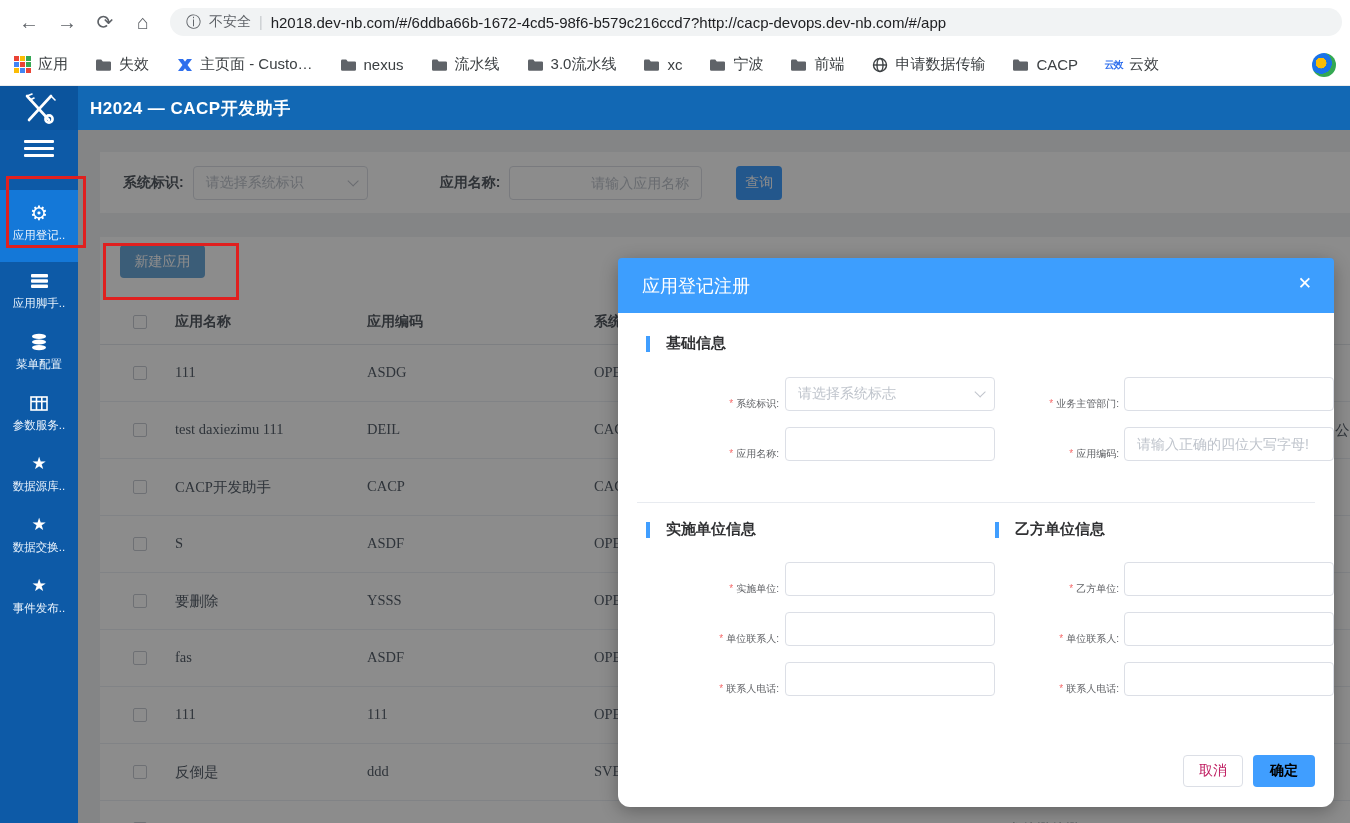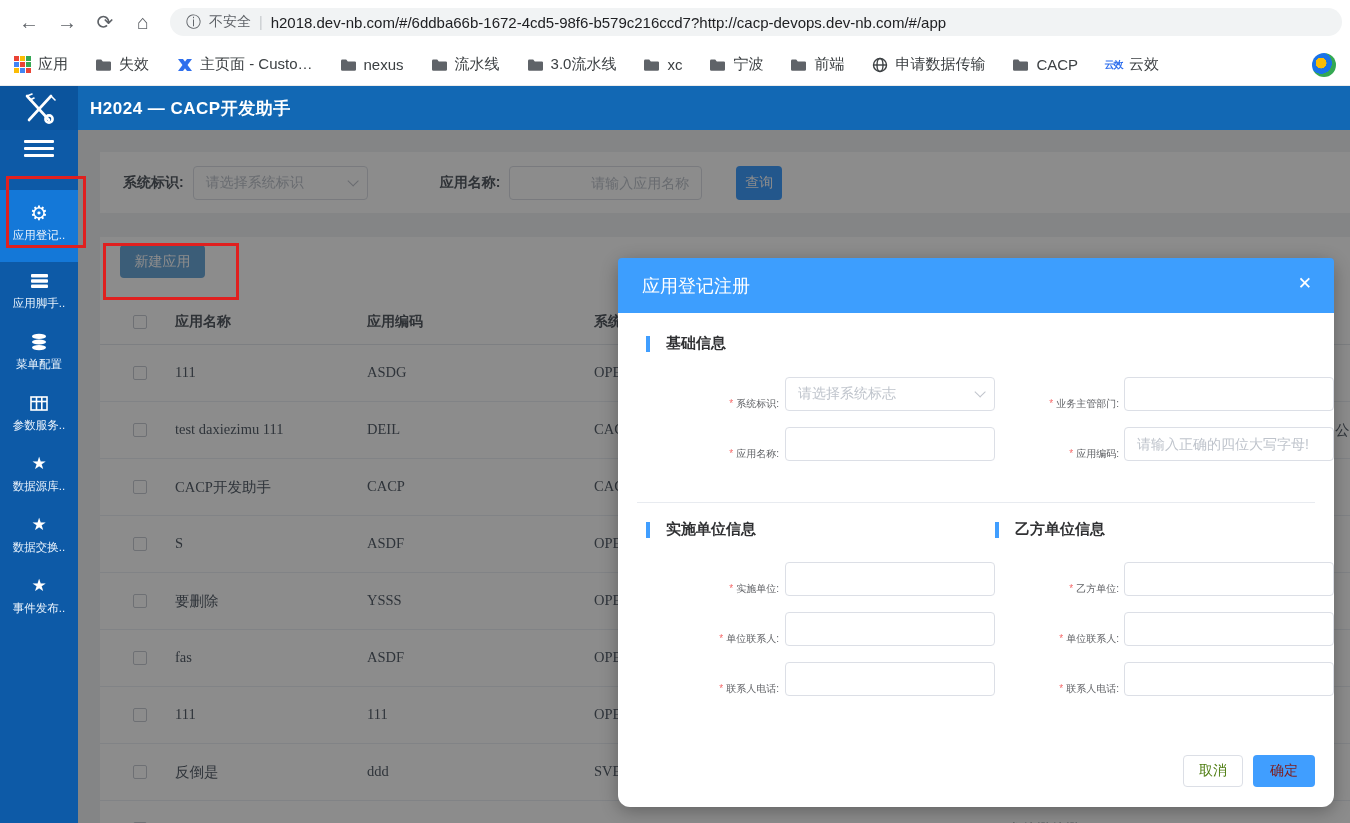--- a/index.html
+++ b/index.html
@@ -78,22 +78,22 @@
   .frow .flabel { position:absolute; top:20px; font-size:10px; color:#606266; text-align:right; white-space:nowrap; }
   .flabel .req { color:#f56c6c; margin-right:3px; }
   .fl-left  { left:0; width:142px; }
   .fl-right { left:340px; width:142px; }
   .m-input { position:absolute; top:0; width:210px; height:34px; border:1px solid #dcdfe6; border-radius:4px; padding:0 12px; font-size:14px; font-family:"Liberation Sans",sans-serif; color:#333; background:#fff; }
   .m-input::placeholder { color:#bfc4cc; }
   .in-left  { left:148px; } .in-right { left:487px; }
   .m-select { position:absolute; top:0; width:210px; height:34px; border:1px solid #dcdfe6; border-radius:4px; display:flex; align-items:center; padding:0 12px; cursor:pointer; background:#fff; }
   .m-divider { position:absolute; left:19px; right:19px; top:244px; border-top:1px solid #e8ebf0; }
   .m-footer { position:absolute; right:19px; top:497px; display:flex; gap:10px; }
-  .btn-cancel { width:60px; height:32px; background:#fff; border:1px solid #dcdfe6; border-radius:4px; color:#4d7c0f; font-size:14px; cursor:pointer; font-family:"Liberation Sans",sans-serif; }
-  .btn-ok { width:62px; height:32px; background:#409eff; border:none; border-radius:4px; color:#7f1d1d; font-size:14px; cursor:pointer; font-family:"Liberation Sans",sans-serif; }
+  .btn-cancel { width:60px; height:32px; background:#fff; border:1px solid #dcdfe6; border-radius:4px; color:#be185d; font-size:14px; cursor:pointer; font-family:"Liberation Sans",sans-serif; }
+  .btn-ok { width:62px; height:32px; background:#409eff; border:none; border-radius:4px; color:#000000; font-size:14px; cursor:pointer; font-family:"Liberation Sans",sans-serif;font-weight:bold; }
 
   
   .red-box { position:absolute; border:3px solid #e0201f; z-index:30; pointer-events:none; }
   .rb-1 { left:6px; top:176px; width:80px; height:72px; }
   .rb-2 { left:103px; top:243px; width:136px; height:57px; }
 </style>
 </head>
 <body>
 
 <div class="screen">

